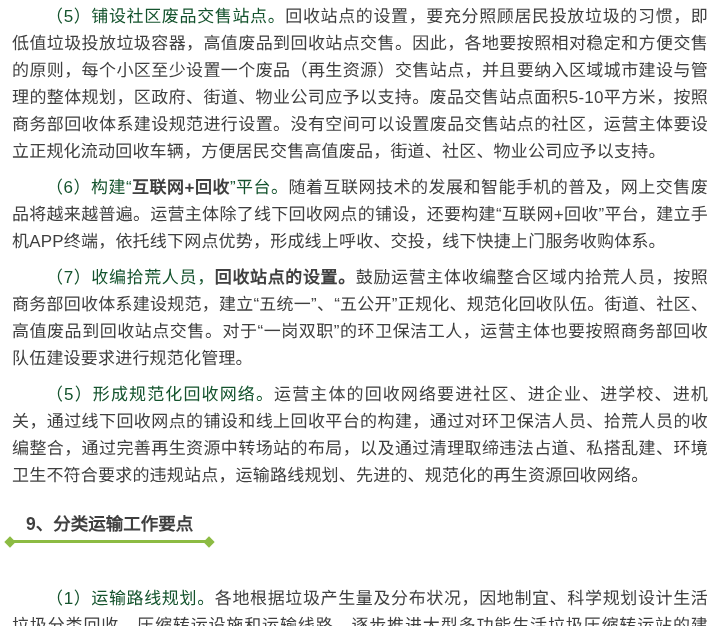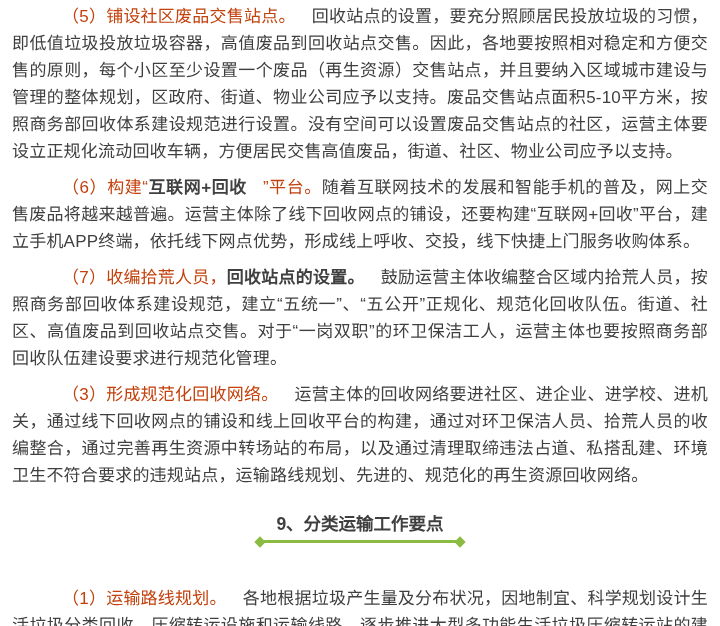--- a/index.html
+++ b/index.html
@@ -20,29 +20,28 @@
     margin: 0 0 9px 0;
     font-size: 17px;
     line-height: 27px;
     color: #3f3f3f;
     text-align: justify;
     text-justify: inter-ideograph;
     text-indent: 2em;
     letter-spacing: 0.2px;
   }
   .lead {
-    color: #c2410c;
-    margin-left: 16px;
+    color: #14532d;
   }
   .lead-bold {
     color: #404040;
     font-weight: bold;
   }
   .heading-wrap {
-    text-align: center;
+    text-align: left;
     margin-top: 21px;
     height: 34px;
   }
   .section-heading {
     display: inline-block;
     position: relative;
     font-size: 17.5px;
     font-weight: bold;
     color: #3f3f3f;
     padding: 0 14px 8px 14px;
@@ -76,21 +75,21 @@
 <body>
 
 <div class="article">
 
   <p class="para"><span class="lead">（5）铺设社区废品交售站点。</span><span class="lead-bold"></span><span class="lead"></span><span>回收站点的设置，要充分照顾居民投放垃圾的习惯，即低值垃圾投放垃圾容器，高值废品到回收站点交售。因此，各地要按照相对稳定和方便交售的原则，每个小区至少设置一个废品（再生资源）交售站点，并且要纳入区域城市建设与管理的整体规划，区政府、街道、物业公司应予以支持。废品交售站点面积5-10平方米，按照商务部回收体系建设规范进行设置。没有空间可以设置废品交售站点的社区，运营主体要设立正规化流动回收车辆，方便居民交售高值废品，街道、社区、物业公司应予以支持。</span></p>
 
   <p class="para"><span class="lead">（6）构建“</span><span class="lead-bold">互联网+回收</span><span class="lead">”平台。</span><span>随着互联网技术的发展和智能手机的普及，网上交售废品将越来越普遍。运营主体除了线下回收网点的铺设，还要构建“互联网+回收”平台，建立手机APP终端，依托线下网点优势，形成线上呼收、交投，线下快捷上门服务收购体系。</span></p>
 
   <p class="para"><span class="lead">（7）收编拾荒人员，</span><span class="lead-bold">回收站点的设置。</span><span class="lead"></span><span>鼓励运营主体收编整合区域内拾荒人员，按照商务部回收体系建设规范，建立“五统一”、“五公开”正规化、规范化回收队伍。街道、社区、高值废品到回收站点交售。对于“一岗双职”的环卫保洁工人，运营主体也要按照商务部回收队伍建设要求进行规范化管理。</span></p>
 
-  <p class="para"><span class="lead">（3）形成规范化回收网络。</span><span class="lead-bold"></span><span class="lead"></span><span>运营主体的回收网络要进社区、进企业、进学校、进机关，通过线下回收网点的铺设和线上回收平台的构建，通过对环卫保洁人员、拾荒人员的收编整合，通过完善再生资源中转场站的布局，以及通过清理取缔违法占道、私搭乱建、环境卫生不符合要求的违规站点，运输路线规划、先进的、规范化的再生资源回收网络。</span></p>
+  <p class="para"><span class="lead">（5）形成规范化回收网络。</span><span class="lead-bold"></span><span class="lead"></span><span>运营主体的回收网络要进社区、进企业、进学校、进机关，通过线下回收网点的铺设和线上回收平台的构建，通过对环卫保洁人员、拾荒人员的收编整合，通过完善再生资源中转场站的布局，以及通过清理取缔违法占道、私搭乱建、环境卫生不符合要求的违规站点，运输路线规划、先进的、规范化的再生资源回收网络。</span></p>
 
   <div class="heading-wrap">
     <span class="section-heading">
       <span>9、分类运输工作要点</span>
       <span class="heading-line"></span>
     </span>
   </div>
 
   <p class="para para-after"><span class="lead">（1）运输路线规划。</span><span class="lead-bold"></span><span class="lead"></span><span>各地根据垃圾产生量及分布状况，因地制宜、科学规划设计生活垃圾分类回收、压缩转运设施和运输线路，逐步推进大型多功能生活垃圾压缩转运站的建设。</span></p>
 

